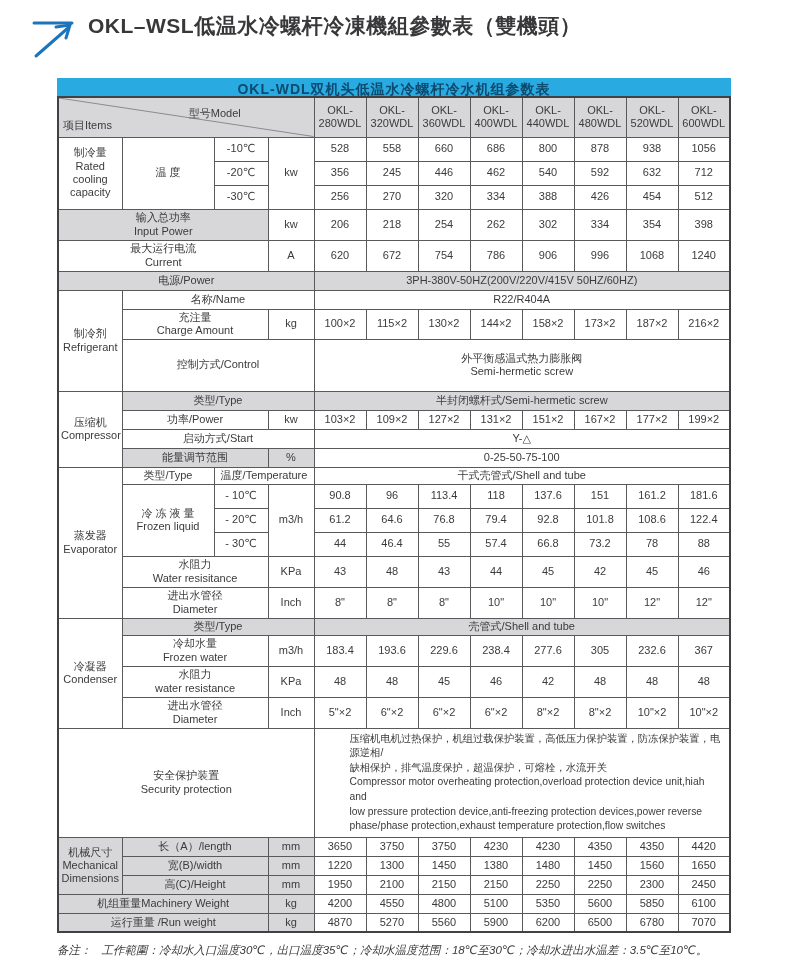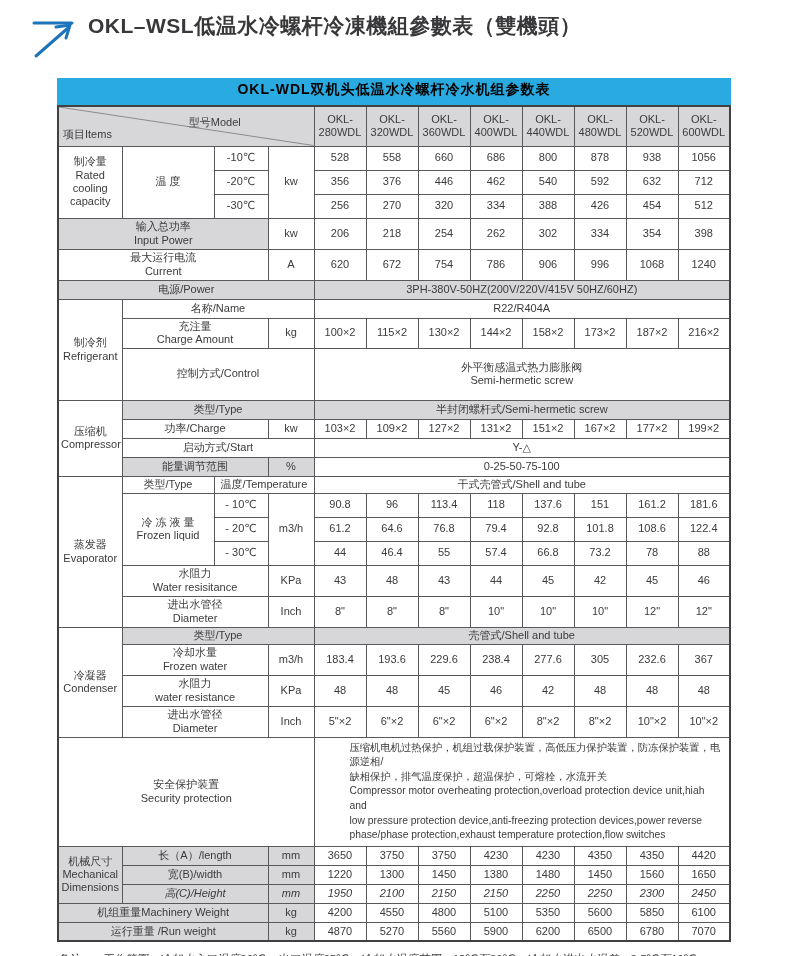--- a/index.html
+++ b/index.html
@@ -14,23 +14,23 @@
   
   .masthead { display:flex; align-items:flex-start; padding:6px 0 0 30px; }
   .logo { width:52px; height:46px; flex:0 0 auto; margin-top:4px; }
   .titles { margin-left:6px; }
   .title-zh { font-size:21px; font-weight:bold; letter-spacing:0.5px; color:#38383a;text-align:right; }
   .title-en { font-size:15.5px; margin-top:3px; color:#414042; }
 
   
   .spec { margin:16px 0 0 57px; width:674px; }
   .caption-bar {
-    height:27px; line-height:23px;
+    height:18px; line-height:23px;
     background:var(--accent,#29abe2);
-    color:#000000; font-weight:bold; font-size:14px; text-align:center;
+    color:#0c4a6e; font-weight:bold; font-size:14px; text-align:center;
     letter-spacing:1px;
   }
   table.spec-table {
     border-collapse:collapse; table-layout:fixed;
     width:674px;
     border:2px solid #414042;
   }
   td {
     border:1px solid #58595b;
     font-size:11px; line-height:1.22;
@@ -126,21 +126,21 @@
             <td>660</td>
             <td>686</td>
             <td>800</td>
             <td>878</td>
             <td>938</td>
             <td>1056</td>
           </tr>
           <tr style="height: 24px;">
             <td>-20℃</td>
             <td>356</td>
-            <td>376</td>
+            <td>245</td>
             <td>446</td>
             <td>462</td>
             <td>540</td>
             <td>592</td>
             <td>632</td>
             <td>712</td>
           </tr>
           <tr style="height: 24px;">
             <td>-30℃</td>
             <td>256</td>
@@ -206,21 +206,21 @@
             <td colspan="8">外平衡感温式热力膨胀阀
 Semi-hermetic screw</td>
           </tr>
           <tr style="height: 19px;">
             <td rowspan="4">压缩机
 Compressor</td>
             <td colspan="3" class="g">类型/Type</td>
             <td colspan="8" class="g">半封闭螺杆式/Semi-hermetic screw</td>
           </tr>
           <tr style="height: 19px;">
-            <td colspan="2">功率/Charge</td>
+            <td colspan="2">功率/Power</td>
             <td>kw</td>
             <td>103×2</td>
             <td>109×2</td>
             <td>127×2</td>
             <td>131×2</td>
             <td>151×2</td>
             <td>167×2</td>
             <td>177×2</td>
             <td>199×2</td>
           </tr>
@@ -376,21 +376,21 @@
             <td class="g">mm</td>
             <td>1220</td>
             <td>1300</td>
             <td>1450</td>
             <td>1380</td>
             <td>1480</td>
             <td>1450</td>
             <td>1560</td>
             <td>1650</td>
           </tr>
-          <tr style="height: 19px; font-style: italic;">
+          <tr style="height: 19px;">
             <td colspan="2" class="g">高(C)/Height</td>
             <td class="g">mm</td>
             <td>1950</td>
             <td>2100</td>
             <td>2150</td>
             <td>2150</td>
             <td>2250</td>
             <td>2250</td>
             <td>2300</td>
             <td>2450</td>

